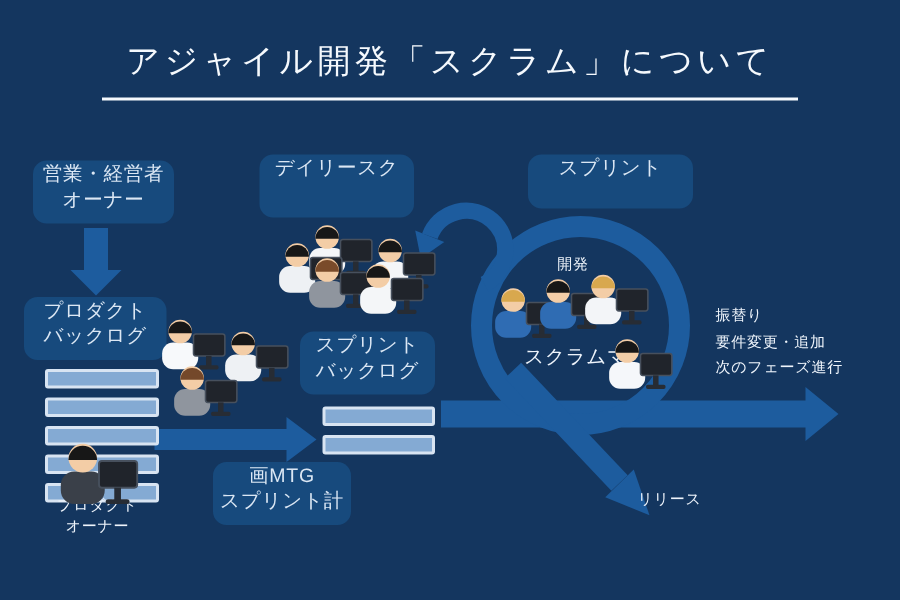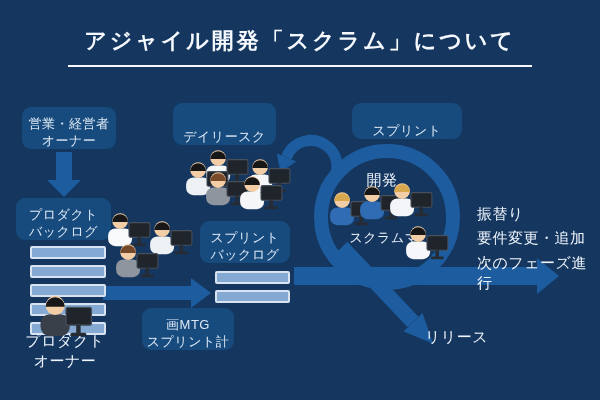--- a/index.html
+++ b/index.html
@@ -8,44 +8,44 @@
     background:#14365f;
     font-family:"Liberation Sans","DejaVu Sans",sans-serif;
     color:#e9f0f8;
   }
   .stage{position:relative;width:600px;height:400px;background:#14365f;}
   
   .title-wrap{position:absolute;top:26px;left:0;width:600px;text-align:center;}
   .title-wrap h1{
     display:inline-block;margin:0;
     font-family:"DejaVu Serif","Liberation Serif",serif;
-    font-size:22px;font-weight:700;letter-spacing:3px;color:#f5f9fd;
+    font-size:22px;font-weight:400;letter-spacing:3px;color:#f5f9fd;
     padding:0 16px 9px 16px;border-bottom:2px solid #f5f9fd;
   }
   
   .connectors{position:absolute;left:0;top:0;width:600px;height:400px;}
   .flow{fill:#1d5c9e;}
   .flow-stroke{stroke:#1d5c9e;fill:none;}
   
   .box{
     position:absolute;box-sizing:border-box;
     background:#174a7d;border-radius:9px;
-    display:flex;flex-direction:column;justify-content:flex-end;
+    display:flex;flex-direction:column;justify-content:flex-start;
     text-align:center;font-size:13px;line-height:1.32;color:#dbe7f4;
     letter-spacing:0.5px;
   }
   .box span{display:block;}
   
   .bar{
     position:absolute;width:76px;height:13px;box-sizing:border-box;
     background:#84aad3;border:2px solid #d8e4f2;border-radius:2px;
   }
   .bar.sprint{width:75px;}
   
-  .lbl{position:absolute;font-size:15px;line-height:1.35;color:#eef4fb;letter-spacing:0.5px;}
+  .lbl{position:absolute;font-size:10px;line-height:1.35;color:#eef4fb;letter-spacing:0.5px;}
   .lbl.center{text-align:center;}
   .lbl span{display:block;}
   .outcome-notes div{margin-bottom:4px;}
   
   .person{position:absolute;width:46px;height:40px;overflow:visible;}
   .person.big{width:56px;height:49px;}
   .defs-hidden{position:absolute;width:0;height:0;overflow:hidden;}
 </style>
 </head>
 <body>

